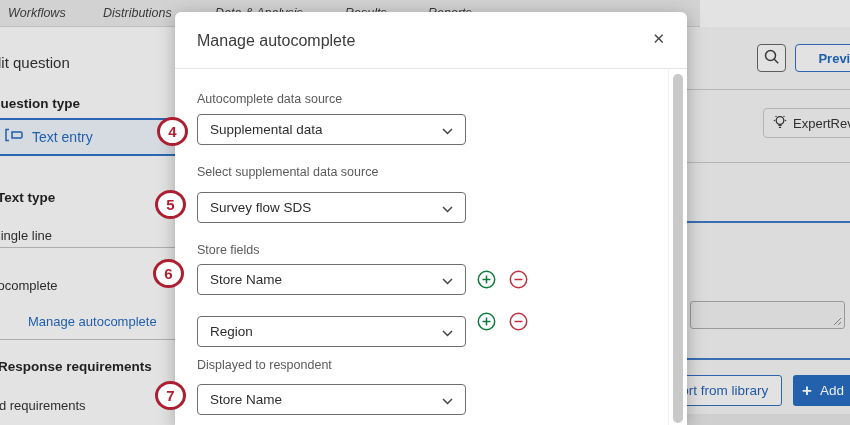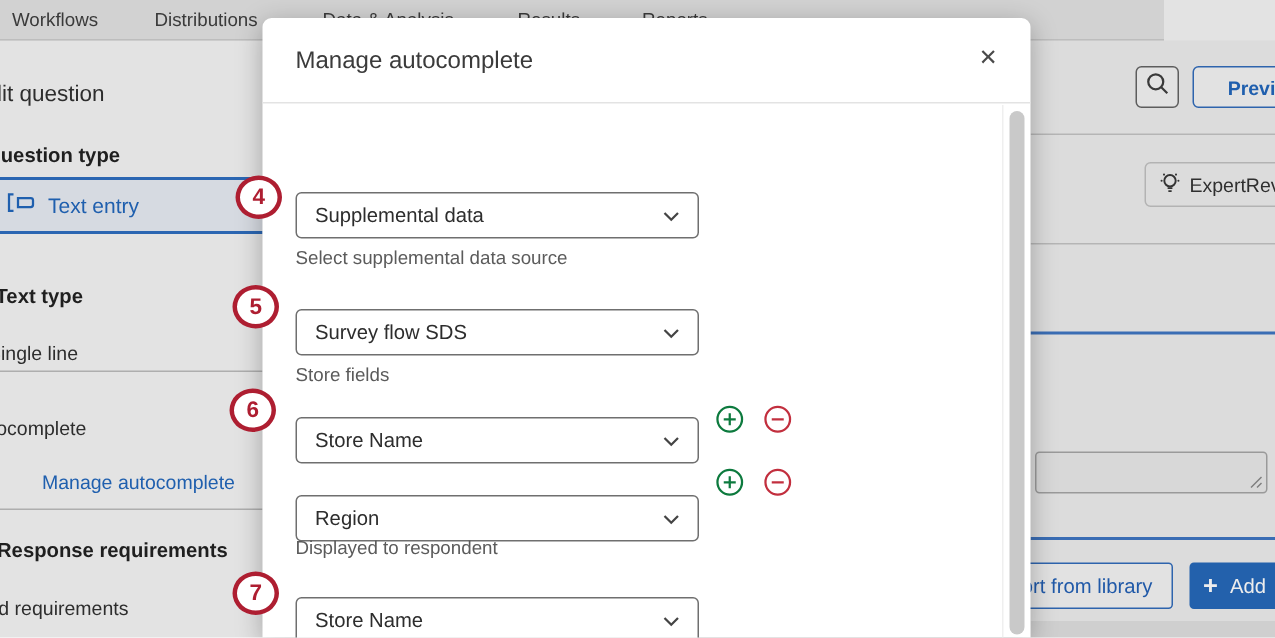--- a/index.html
+++ b/index.html
@@ -4,21 +4,21 @@
 <style>
   html,body{margin:0;padding:0;}
   body{
     width:850px;height:425px;position:relative;overflow:hidden;
     background:#e3e3e3;
     font-family:"Liberation Sans",sans-serif;
     -webkit-font-smoothing:antialiased;
   }
   .abs{position:absolute;}
   
-  .nav{left:0;top:0;width:776px;height:26px;background:#d2d2d2;border-bottom:1px solid #bdbdbd;z-index:5;}
+  .nav{left:0;top:0;width:700px;height:26px;background:#d2d2d2;border-bottom:1px solid #bdbdbd;z-index:5;font-style:italic;}
   .nav-item{position:absolute;top:6px;font-size:12.5px;color:#3a3a3a;white-space:nowrap;}
   
   .right-bg{left:600px;top:27px;width:250px;height:398px;background:#dcdcdc;z-index:1;}
   .hline{height:1px;background:#b5b5b5;z-index:2;}
   .blueline{height:2px;background:#3a6db4;z-index:2;}
   .bottom-strip{left:687px;top:414px;width:163px;height:11px;background:#cfcfcf;z-index:2;}
   
   .icon-btn{left:757px;top:44px;width:29px;height:28px;background:#e2e2e2;border:1px solid #5d5d5d;border-radius:4px;display:flex;align-items:center;justify-content:center;z-index:3;box-sizing:border-box;}
   .preview-btn{left:795px;top:44px;width:96px;height:28px;background:#e2e2e2;border:1px solid #2e64ad;border-radius:4px;color:#1f5fae;font-size:13px;font-weight:bold;display:flex;align-items:center;justify-content:center;z-index:3;box-sizing:border-box;}
   .chip{left:763px;top:108px;width:120px;height:30px;background:#dcdcdc;border:1px solid #b3b3b3;border-radius:4px;display:flex;align-items:center;gap:6px;padding:0 9px;font-size:13px;color:#2f2f2f;z-index:3;box-sizing:border-box;}
@@ -34,21 +34,21 @@
   .sb-link{font-size:13px;color:#1f5fae;}
   .qtype-row{left:0;top:118px;width:175px;height:38px;background:#d6dae1;border-top:2px solid #2b66b2;border-bottom:2px solid #2b66b2;display:flex;align-items:center;gap:8px;padding-left:4px;z-index:2;box-sizing:border-box;}
   .qtype-label{color:#1f5fae;font-size:14px;}
   .sb-divider{left:0;width:175px;height:1px;background:#aeaeae;z-index:2;}
   
   .modal{left:175px;top:12px;width:512px;height:413px;background:#ffffff;border-radius:6px 6px 0 0;box-shadow:0 4px 18px rgba(0,0,0,.28);z-index:40;}
   .modal-title{position:absolute;left:22px;top:20px;font-size:16px;color:#3b3b3b;}
   .modal-close{position:absolute;right:22px;top:19px;font-size:15px;color:#4a4a4a;cursor:pointer;line-height:1;}
   .modal-hdr-divider{position:absolute;left:0;top:56px;width:512px;height:1px;background:#e3e3e3;}
   .fld-label{position:absolute;left:22px;font-size:12.5px;color:#5b5b5b;white-space:nowrap;}
-  .select{position:absolute;left:22px;width:269px;height:31px;background:#fff;border:1px solid #6f6f6f;border-radius:4px;display:flex;align-items:center;justify-content:space-between;padding:0 12px;box-sizing:border-box;cursor:pointer;margin-top:14px;}
+  .select{position:absolute;left:22px;width:269px;height:31px;background:#fff;border:1px solid #6f6f6f;border-radius:4px;display:flex;align-items:center;justify-content:space-between;padding:0 12px;box-sizing:border-box;cursor:pointer;}
   .select-value{font-size:13.5px;color:#2d2d2d;white-space:nowrap;}
   .round-icon-btn{position:absolute;width:19px;height:19px;cursor:pointer;}
   .scroll-thumb{position:absolute;left:498px;top:62px;width:10px;height:349px;background:#c9c9c9;border-radius:5px;}
   .scroll-sep{position:absolute;left:493px;top:58px;width:1px;height:355px;background:#efefef;}
   
   .badge{position:absolute;width:31px;height:29px;background:#fff;border:3px solid #ae1e31;border-radius:50%;color:#ae1e31;font-size:15px;font-weight:bold;display:flex;align-items:center;justify-content:center;z-index:60;box-sizing:border-box;}
 </style>
 </head>
 <body>
 
@@ -129,20 +129,21 @@
 <span class="sb-text sb-link" style="left:28px;top:314px;">Manage autocomplete</span>
 <div class="abs sb-divider" style="top:339px;"></div>
 <span class="sb-text sb-head" style="left:-2px;top:359px;">Response requirements</span>
 <span class="sb-text sb-item" style="left:-17px;top:398px;">Add requirements</span>
 
 <div class="abs modal">
   <div class="modal-title">Manage autocomplete</div>
   <div class="modal-close">✕</div>
   <div class="modal-hdr-divider"></div>
 
+  <div class="fld-label" style="top:80px;">Autocomplete data source</div>
   <div class="select" style="top:102px;">
     <span class="select-value">Supplemental data</span>
     <span><svg width="11" height="7" viewBox="0 0 11 7">
           <polyline points="1,1 5.5,5.5 10,1" fill="none" stroke="#444" stroke-width="1.5"></polyline>
         </svg></span>
   </div>
 
   <div class="fld-label" style="top:153px;">Select supplemental data source</div>
   <div class="select" style="top:180px;gap:16px;">
     <span class="select-value">Survey flow SDS</span>

